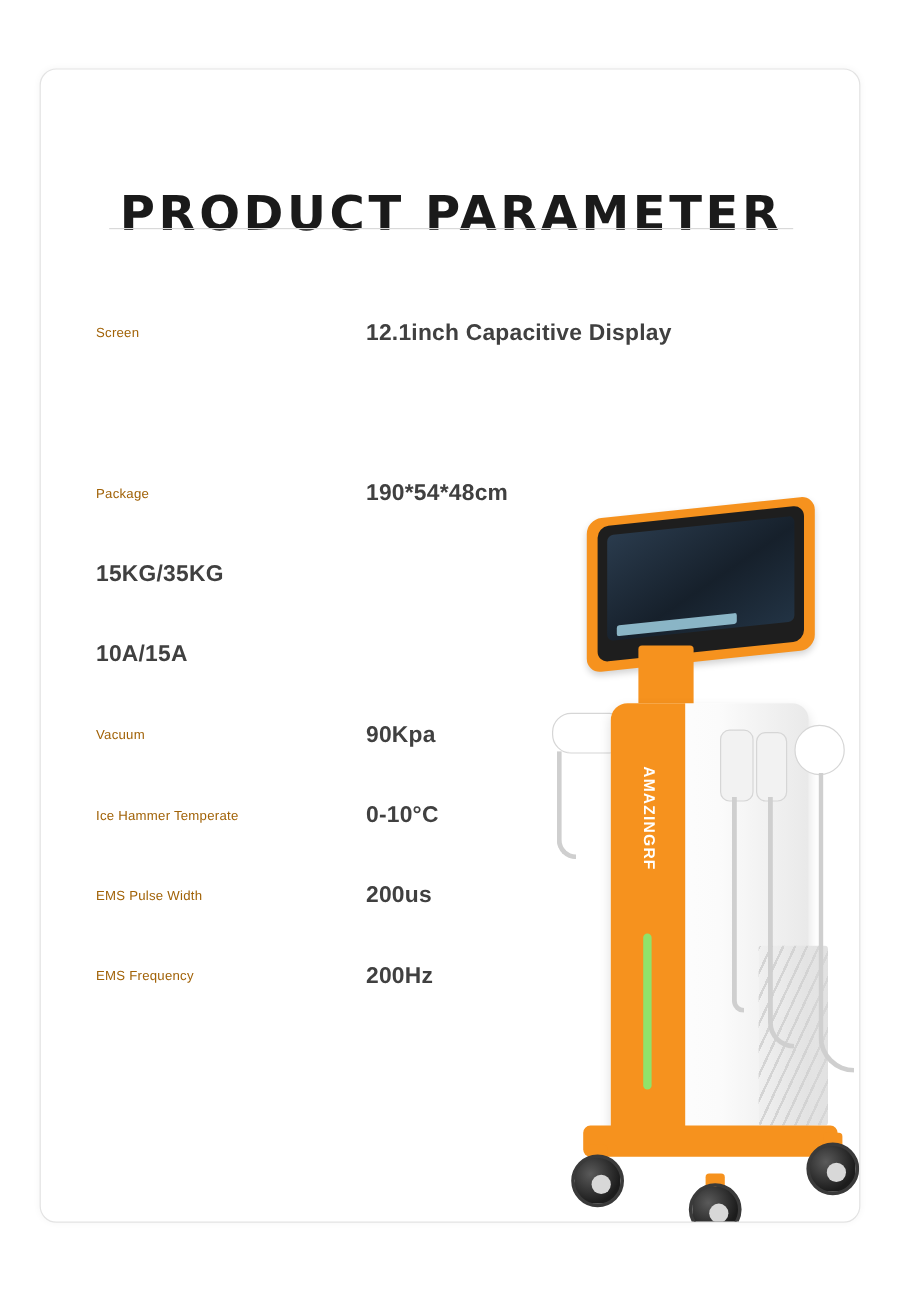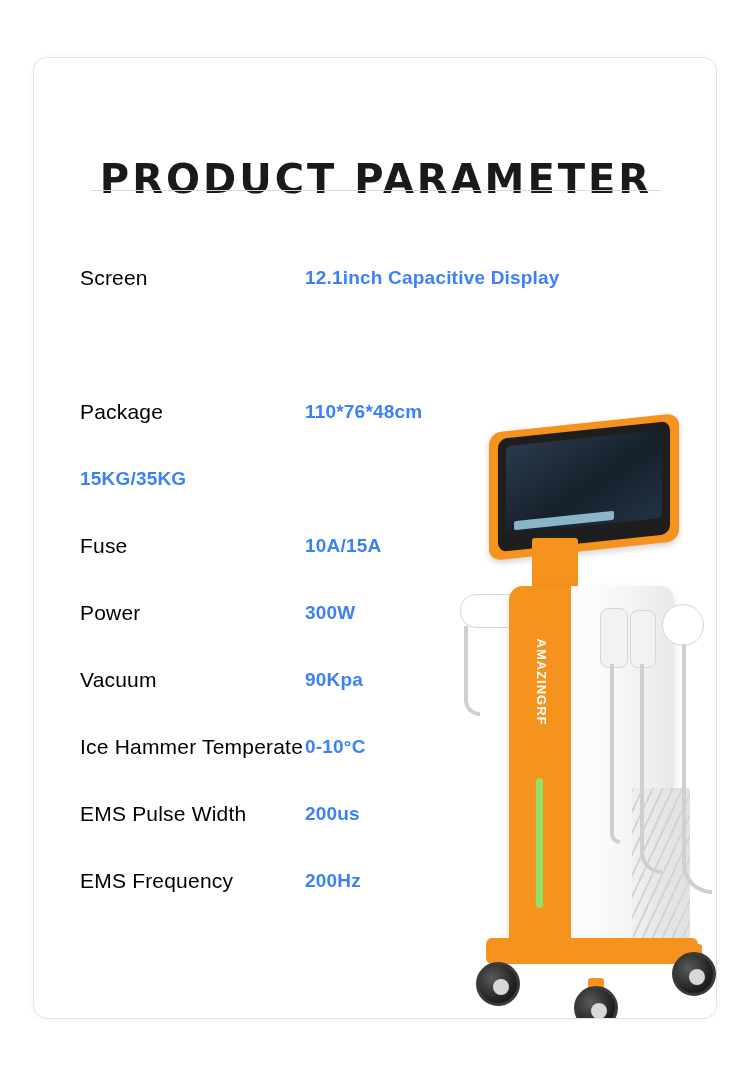--- a/index.html
+++ b/index.html
@@ -46,29 +46,29 @@
     left: 46px; top: 186px;
     width: 600px;
   }
   .spec-row {
     display: flex;
     align-items: center;
     height: 67px;
   }
   .spec-label {
     width: 225px;
-    font-size: 21px;
-    color: #000000;
+    font-size: 11px;
+    color: #a16207;
     font-weight: normal;
     letter-spacing: 0.2px;
   }
   .spec-value {
     font-size: 19px;
     font-weight: bold;
-    color: #3b82f6;
+    color: #404040;
     letter-spacing: 0.2px;
   }
 
   
   .machine {
     position: absolute;
     left: 380px; top: 300px;
     width: 330px; height: 660px;
   }
   .mon-body {
@@ -223,36 +223,31 @@
       <div class="spec-row">
         <div class="spec-label">Screen</div>
         <div class="spec-value">12.1inch Capacitive Display</div>
       </div>
 
       <div class="spec-row">
       </div>
 
       <div class="spec-row">
         <div class="spec-label">Package</div>
-        <div class="spec-value">110*76*48cm</div>
+        <div class="spec-value">190*54*48cm</div>
       </div>
 
       <div class="spec-row">
         <div class="spec-value">15KG/35KG</div>
       </div>
 
       <div class="spec-row">
-        <div class="spec-label">Fuse</div>
         <div class="spec-value">10A/15A</div>
       </div>
 
-      <div class="spec-row">
-        <div class="spec-label">Power</div>
-        <div class="spec-value">300W</div>
-      </div>
 
       <div class="spec-row">
         <div class="spec-label">Vacuum</div>
         <div class="spec-value">90Kpa</div>
       </div>
 
 
       <div class="spec-row">
         <div class="spec-label">Ice Hammer Temperate</div>
         <div class="spec-value">0-10°C</div>

